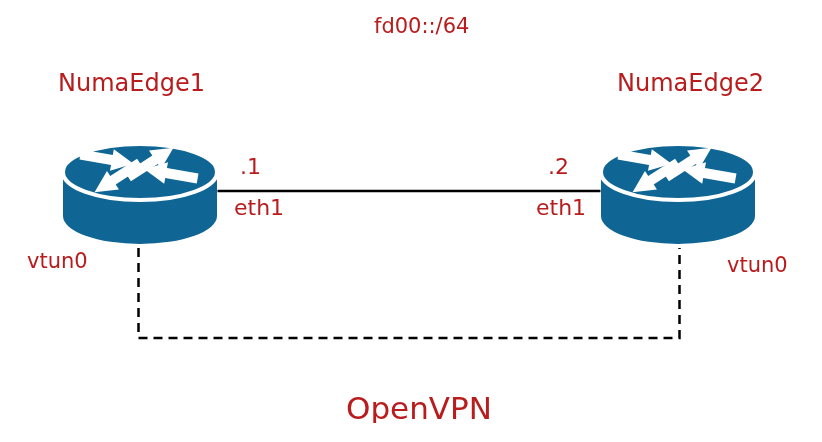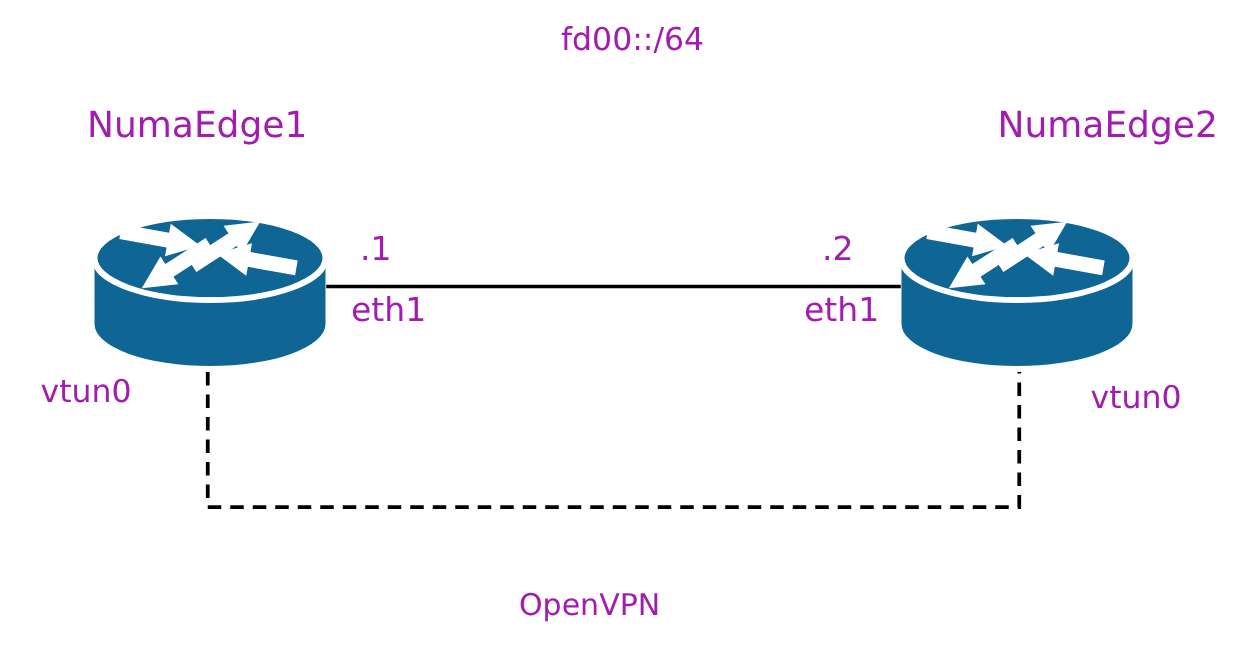--- a/index.html
+++ b/index.html
@@ -2,38 +2,38 @@
 <html><head>
 <meta charset="utf-8">
 <style>
   html, body { margin: 0; padding: 0; background: #ffffff; }
   .canvas {
     position: relative;
     width: 822px;
     height: 423px;
     background: #ffffff;
     font-family: "DejaVu Sans", "Liberation Sans", sans-serif;
-    color: #a21caf;
+    color: #b91c1c;
     overflow: hidden;
   }
   .label {
     position: absolute;
     white-space: nowrap;
     line-height: 1;
   }
   .subnet-label  { left: 374px; top: 16px;  font-size: 21px; }
   .node-title-1  { left: 58px;  top: 71px;  font-size: 24px; text-align: right; }
-  .node-title-2  { left: 617px; top: 71px;  font-size: 24px; margin-left: 48px; }
+  .node-title-2  { left: 617px; top: 71px;  font-size: 24px; }
   .addr-1        { left: 240px; top: 156px; font-size: 22px; }
   .addr-2        { left: 548px; top: 156px; font-size: 22px; }
   .iface-1       { left: 234px; top: 197px; font-size: 22px; }
   .iface-2       { left: 536px; top: 197px; font-size: 22px; }
   .vtun-1        { left: 27px;  top: 251px; font-size: 21px; }
   .vtun-2        { left: 727px; top: 255px; font-size: 21px; }
-  .vpn-label     { left: 346px; top: 393px; font-size: 20px; }
+  .vpn-label     { left: 346px; top: 393px; font-size: 31px; }
   .links-overlay {
     position: absolute;
     left: 0; top: 0;
     width: 822px; height: 442px;
   }
   .router {
     position: absolute;
     width: 156px;
     height: 102px;
   }

